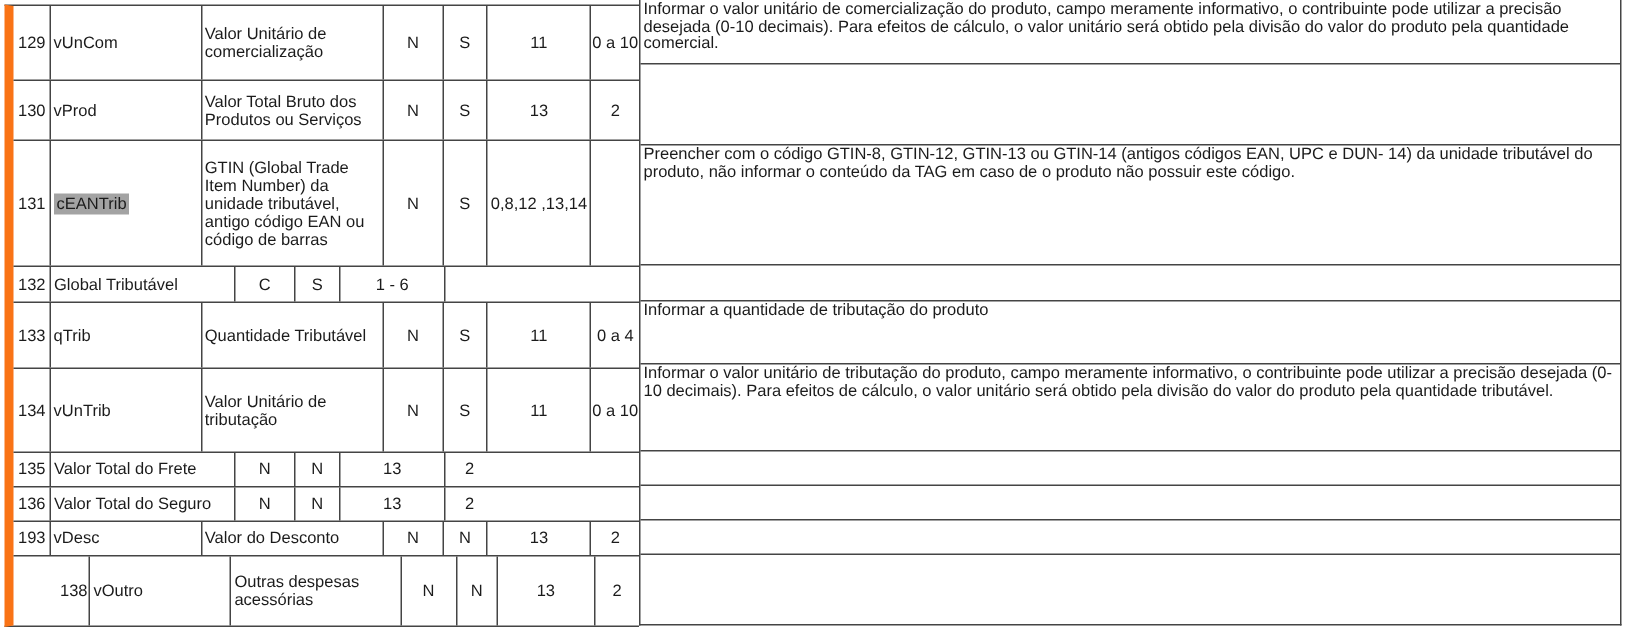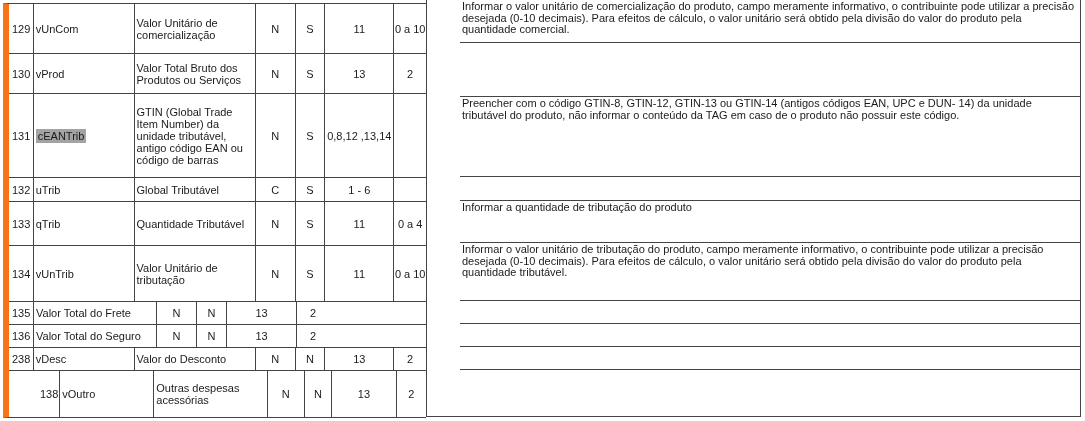--- a/index.html
+++ b/index.html
@@ -28,21 +28,21 @@
   .c-tam  { width:70px;  justify-content:center; white-space:nowrap; }
   .c-dec  { width:32px;  justify-content:center; border-right:none; white-space:nowrap; }
   .hl { background:#a3a3a3; padding:1px 2px; }
   
   .obscol {
     position:absolute; left:426px; top:0; width:655px; box-sizing:border-box;
     border-left:1px solid #444; border-right:1px solid #444; border-bottom:1px solid #444;
   }
   .orow {
     box-sizing:border-box; border-bottom:1px solid #444; overflow:hidden;
-    font-size:11px; line-height:11.5px; padding:1px 4px 0 2px;margin-left:33px;
+    font-size:11px; line-height:11.5px; padding:1px 4px 0 2px;
   }
   .orow.last { border-bottom:none; }
   .o0{height:43px}.o1{height:54px}.o2{height:80px}.o3{height:24px}.o4{height:42px}
   .o5{height:58px}.o6{height:23px}.o7{height:23px}.o8{height:23px}.o9{height:46px}
 </style>
 </head>
 <body>
 
 <div class="screen">
 
@@ -75,21 +75,20 @@
         </div>
       <div class="lcell c-desc">GTIN (Global Trade Item Number) da unidade tributável, antigo código EAN ou código de barras</div>
       <div class="lcell c-tipo">N</div>
       <div class="lcell c-oc">S</div>
       <div class="lcell c-tam">0,8,12 ,13,14</div>
       <div class="lcell c-dec"></div>
     </div>
 
     <div class="lrow h3">
       <div class="lcell c-num">132</div>
-      <div class="lcell c-field">uTrib</div>
       <div class="lcell c-desc">Global Tributável</div>
       <div class="lcell c-tipo">C</div>
       <div class="lcell c-oc">S</div>
       <div class="lcell c-tam">1 - 6</div>
       <div class="lcell c-dec"></div>
     </div>
 
     <div class="lrow h4">
       <div class="lcell c-num">133</div>
       <div class="lcell c-field">qTrib</div>
@@ -122,21 +121,21 @@
     <div class="lrow h7">
       <div class="lcell c-num">136</div>
       <div class="lcell c-desc">Valor Total do Seguro</div>
       <div class="lcell c-tipo">N</div>
       <div class="lcell c-oc">N</div>
       <div class="lcell c-tam">13</div>
       <div class="lcell c-dec">2</div>
     </div>
 
     <div class="lrow h8">
-      <div class="lcell c-num">238</div>
+      <div class="lcell c-num">193</div>
       <div class="lcell c-field">vDesc</div>
       <div class="lcell c-desc">Valor do Desconto</div>
       <div class="lcell c-tipo">N</div>
       <div class="lcell c-oc">N</div>
       <div class="lcell c-tam">13</div>
       <div class="lcell c-dec">2</div>
     </div>
 
     <div class="lrow h9 last">
       <div class="lcell c-num">138</div>

